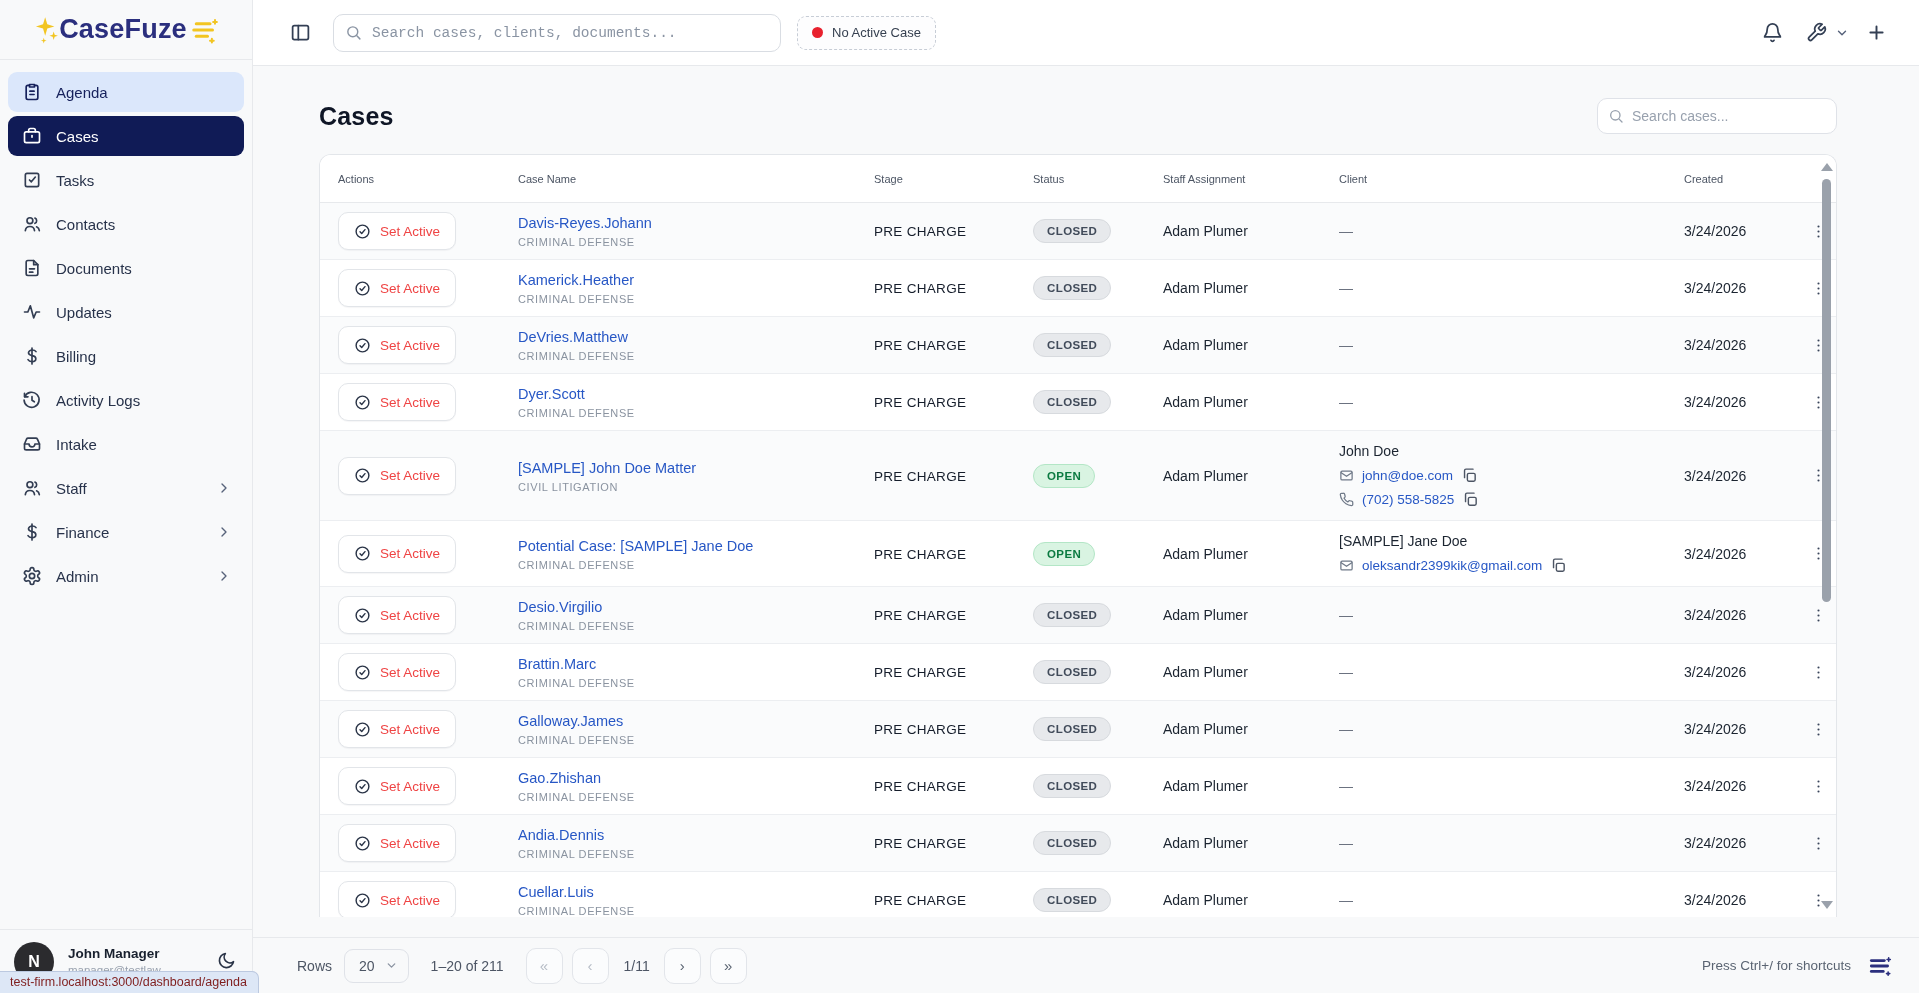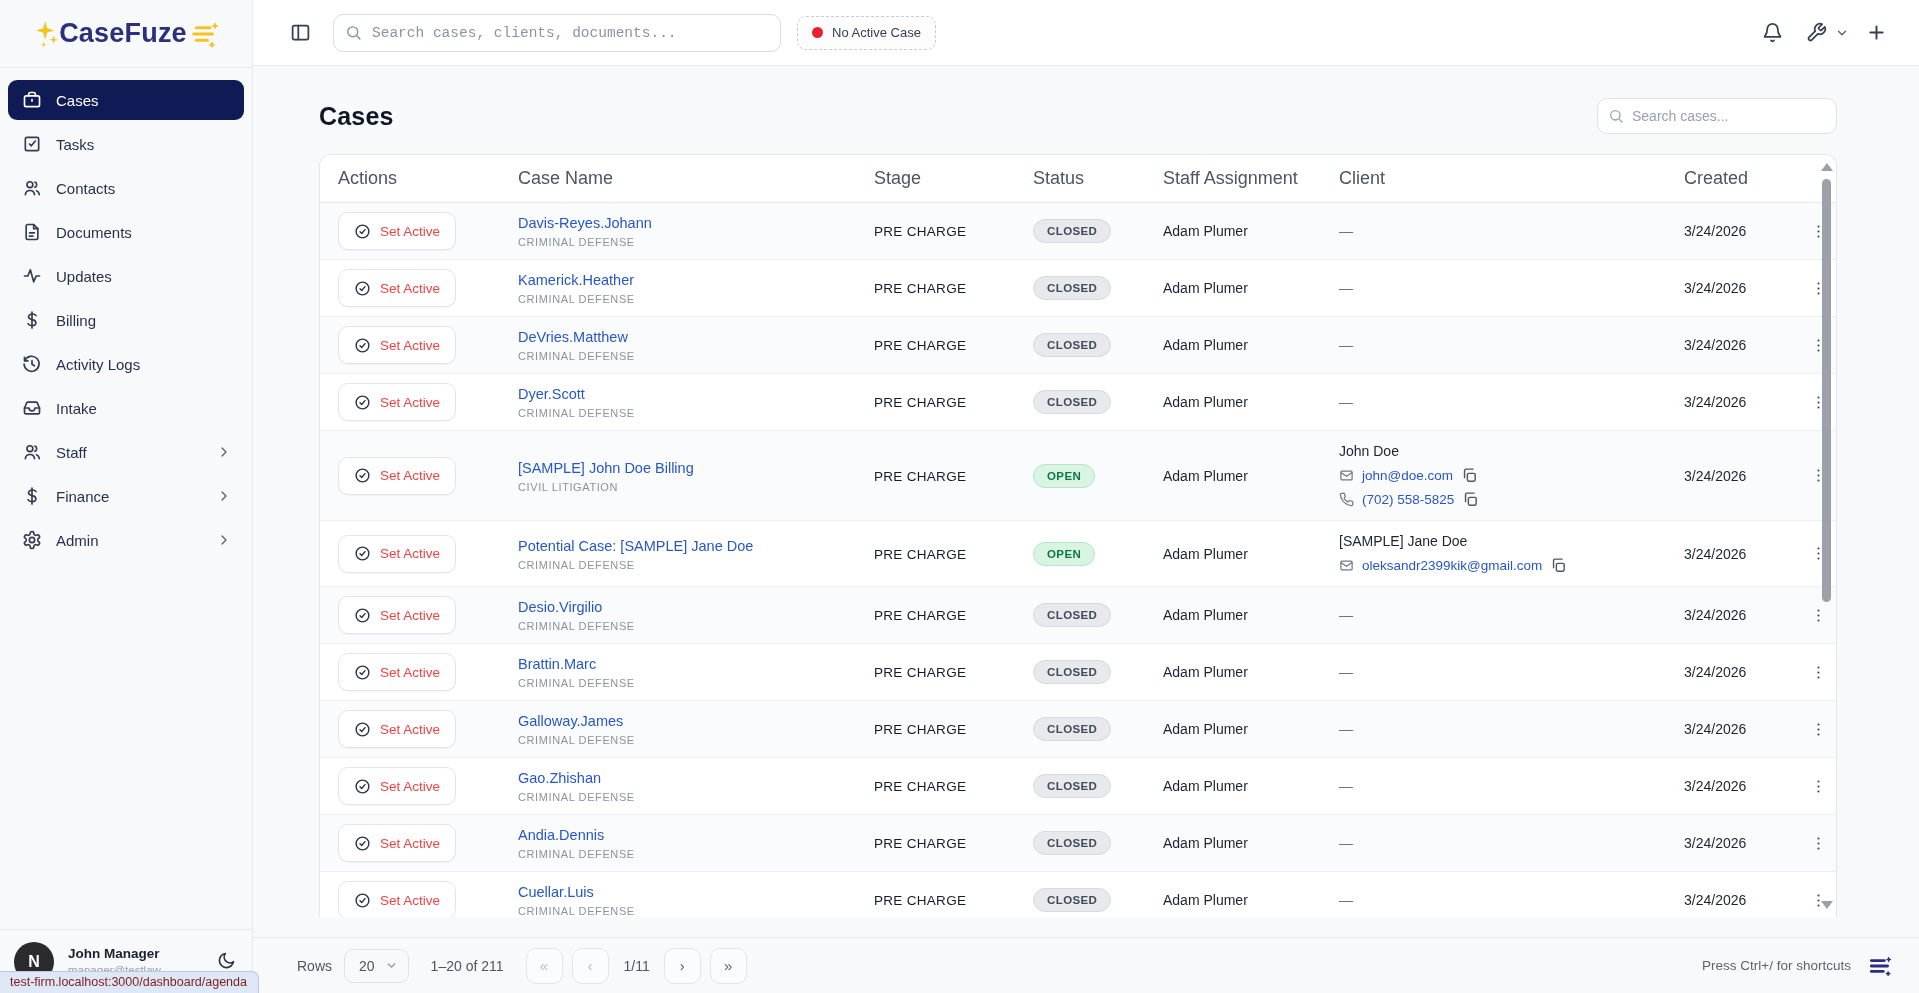--- a/index.html
+++ b/index.html
@@ -10,21 +10,21 @@
     --link:#2757c5; --muted:#8a93a0; --text:#1b2430; --icon:#323d52;
     --open-bg:#d9f4e2; --open-tx:#0b7a41; --open-bd:#b3e6c6;
     --closed-bg:#e7e9ec; --closed-tx:#414b5a; --closed-bd:#d7dade;
     --danger:#e8212e; --hl:#dbe7fb;
   }
   .app{ display:flex; width:1919px; height:993px; position:relative; }
   svg{ display:block; }
 
   
   .sidebar{ width:253px; height:100%; background:var(--bg); border-right:1px solid var(--border); display:flex; flex-direction:column; position:relative; flex:0 0 253px; }
-  .logo{ height:68px; display:flex; align-items:center; justify-content:center; border-bottom:1px solid var(--border); gap:2px; }
+  .logo{ height:60px; display:flex; align-items:center; justify-content:center; border-bottom:1px solid var(--border); gap:2px; }
   .logo-text{ font-size:27px; font-weight:bold; color:var(--logo); letter-spacing:.2px; margin-left:-8px; }
   .nav{ padding:12px 8px; display:flex; flex-direction:column; gap:4px; }
   .nav-item{ display:flex; align-items:center; gap:14px; height:40px; padding:0 12px 0 14px; border-radius:9px; color:#27324a; font-size:15px; cursor:pointer; }
   .nav-item .nv-ic{ width:20px; height:20px; color:var(--icon); flex:0 0 20px; }
   .nav-item.highlight{ background:var(--hl); color:#16215c; }
   .nav-item.highlight .nv-ic{ color:#16215c; }
   .nav-item.active{ background:var(--navy); color:#fff; }
   .nav-item.active .nv-ic{ color:#fff; }
   .nav-item .chev{ margin-left:auto; width:16px; height:16px; color:#57627a; }
   .user{ margin-top:auto; border-top:1px solid var(--border); height:64px; display:flex; align-items:center; padding:0 14px 0 14px; gap:14px; position:relative; }
@@ -54,21 +54,21 @@
   .main-head{ display:flex; align-items:center; justify-content:space-between; margin:32px 0 20px; }
   .page-title{ font-size:25px; font-weight:800; color:#0f1626; letter-spacing:.2px; }
   .tsearch{ position:relative; width:240px; }
   .tsearch .s-ic{ position:absolute; left:11px; top:10px; width:16px; height:16px; color:#98a1ae; }
   .tsearch input{ width:100%; height:36px; border:1px solid #dfe2e8; border-radius:10px; padding:0 10px 0 34px; font-size:14px; background:#fff; outline:none; color:#1b2430; font-family:inherit; }
   .tsearch input::placeholder{ color:#98a1ae; }
 
   
   .card{ position:relative; background:#fff; border:1px solid #e3e6ea; border-bottom:none; border-radius:12px 12px 0 0; height:763px; overflow:hidden; }
   .tgrid{ display:grid; grid-template-columns:198px 356px 159px 130px 176px 345px 120px 34px; align-items:center; }
-  .thead{ height:48px; border-bottom:1px solid var(--border); font-size:18px; color:#4c5564; background:#fff; }
+  .thead{ height:48px; border-bottom:1px solid var(--border); font-size:11px; color:#4c5564; background:#fff; }
   .thead .cell:first-child{ padding-left:18px; }
   .tbody{ height:715px; overflow:hidden; }
   .trow{ min-height:57px; border-bottom:1px solid #eceef1; }
   .trow:nth-child(odd){ background:#fafbfc; }
   .trow .cell:first-child{ padding-left:18px; }
   .set-active{ display:inline-flex; align-items:center; gap:9px; height:38px; padding:0 15px; background:#fff; border:1px solid #e2e5e9; border-radius:10px; font-size:13.5px; color:#ef4444; cursor:pointer; box-shadow:0 1px 1px rgba(16,24,40,.04); font-family:inherit; }
   .set-active svg{ width:17px; height:17px; color:#2a3447; }
   .case-link{ font-size:14.5px; color:var(--link); text-decoration:none; font-weight:500; display:inline-block; }
   .case-type{ font-size:11px; color:#8a93a0; letter-spacing:.6px; margin-top:4px; }
   .stage-tx{ font-size:13.5px; color:#151d2b; letter-spacing:.3px; }
@@ -123,20 +123,30 @@
       <span class="logo-text">CaseFuze</span>
       <svg class="logo-lines" width="32" height="30" viewBox="0 0 24 24" fill="none" stroke="#f2c522" stroke-width="2.4" stroke-linecap="round">
         <path d="M5 7h11"></path>
           <path d="M3 12h15"></path>
           <path d="M5 17h9"></path>
         <path d="M20 4v3M18.5 5.5h3" stroke-width="1.6"></path>
         <path d="M17.5 19v3M16 20.5h3" stroke-width="1.6"></path>
       </svg>
     </div>
     <nav class="nav" id="nav">
+        <div class="nav-item highlight">
+          <span class="nv-ic">
+            <svg viewBox="0 0 24 24" fill="none" stroke="currentColor" stroke-width="2" stroke-linecap="round" stroke-linejoin="round">
+              <path d="M9 3h6v3H9z"></path>
+              <path d="M15 4h2a2 2 0 0 1 2 2v13a2 2 0 0 1-2 2H7a2 2 0 0 1-2-2V6a2 2 0 0 1 2-2h2"></path>
+              <path d="M9.5 11h5M9.5 15h5"></path>
+            </svg>
+          </span>
+          <span>Agenda</span>
+        </div>
         <div class="nav-item active">
           <span class="nv-ic">
             <svg viewBox="0 0 24 24" fill="none" stroke="currentColor" stroke-width="2" stroke-linecap="round" stroke-linejoin="round">
               <rect x="3" y="7" width="18" height="13" rx="2"></rect>
               <path d="M8 7V5a2 2 0 0 1 2-2h4a2 2 0 0 1 2 2v2"></path>
               <path d="M12 11.5v2"></path>
             </svg>
           </span>
           <span>Cases</span>
         </div>
@@ -432,21 +442,21 @@
               </div>
             </div>
             <div class="trow tgrid">
               <div class="cell"><button class="set-active">
                   <svg viewBox="0 0 24 24" fill="none" stroke="currentColor" stroke-width="2" stroke-linecap="round" stroke-linejoin="round">
                     <circle cx="12" cy="12" r="9"></circle>
                     <path d="M8.5 12.4l2.4 2.4 4.6-5.4"></path>
                   </svg>
                   <span>Set Active</span>
                 </button></div>
-              <div class="cell"><a class="case-link" href="#">[SAMPLE] John Doe Billing</a><div class="case-type">CIVIL LITIGATION</div></div>
+              <div class="cell"><a class="case-link" href="#">[SAMPLE] John Doe Matter</a><div class="case-type">CIVIL LITIGATION</div></div>
               <div class="cell"><span class="stage-tx">PRE CHARGE</span></div>
               <div class="cell"><span class="badge open">OPEN</span></div>
               <div class="cell"><span class="staff-tx">Adam Plumer</span></div>
               <div class="cell client-cell">
                 <div class="client-name">John Doe</div>
                 <div class="client-line">
                   <span class="c-ic">
                     <svg viewBox="0 0 24 24" fill="none" stroke="currentColor" stroke-width="2" stroke-linecap="round" stroke-linejoin="round">
                       <rect x="3" y="5" width="18" height="14" rx="2"></rect>
                       <path d="M3.5 7.5l8.5 5.7 8.5-5.7"></path>

